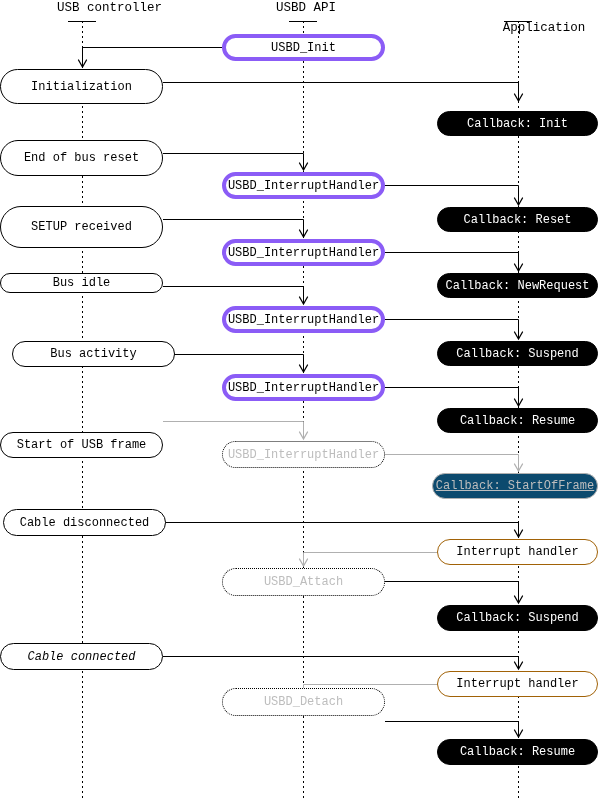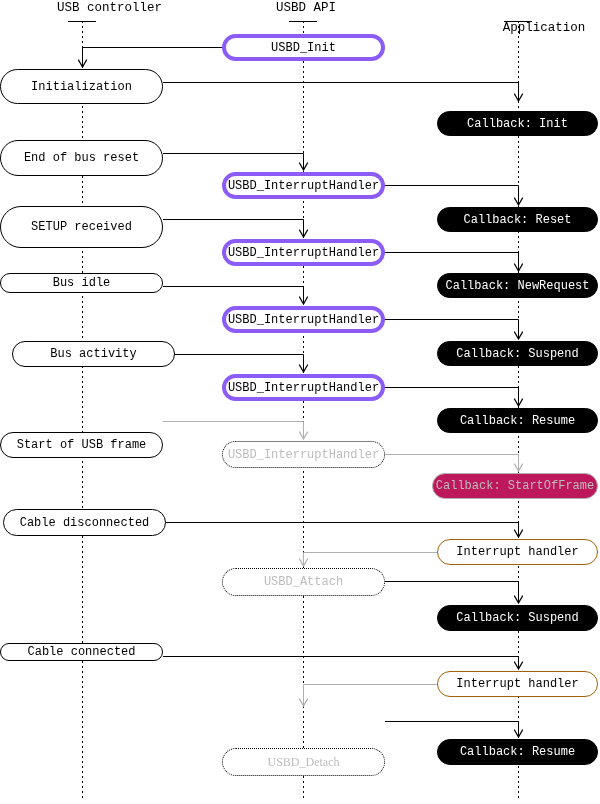--- a/index.html
+++ b/index.html
@@ -34,21 +34,21 @@
     white-space: nowrap;
     background: #ffffff;
     border: 1px solid #000000;
     color: #000000;
   }
   .pill.event    { background: #ffffff; border: 1px solid #000000; }
   .pill.api      { background: #ffffff; border: 4px solid #8b5cf6; }
   .pill.handler  { background: #ffffff; border: 1px solid #a16207; }
   .pill.callback { background: #000000; border: 1px solid #000000; color: #ffffff; }
   .pill.api-gray { background: #ffffff; border: 1px dotted #000000; color: var(--gray-text, #bdbdbd); }
-  .pill.callback-gray { background: #be185d; border: 1px solid var(--gray-line, #b0b0b0); color: var(--gray-text, #bdbdbd); }
+  .pill.callback-gray { background: #0c4a6e; border: 1px solid var(--gray-line, #b0b0b0); color: var(--gray-text, #bdbdbd); text-decoration: underline; }
 </style>
 </head>
 <body>
 
 <div id="stage">
   <svg id="svg-layer" width="600" height="804">
       <line x1="82.5" y1="21" x2="82.5" y2="801" stroke="#000000" stroke-width="1" stroke-dasharray="2 3"></line>
       <line x1="303.5" y1="21" x2="303.5" y2="801" stroke="#000000" stroke-width="1" stroke-dasharray="2 3"></line>
       <line x1="518.5" y1="21" x2="518.5" y2="801" stroke="#000000" stroke-width="1" stroke-dasharray="2 3"></line>
       <line x1="68" y1="21.5" x2="96" y2="21.5" stroke="#000000" stroke-width="1"></line>
@@ -109,17 +109,17 @@
     <div class="pill event" style="left: 12px; top: 341px; width: 163px; height: 26px;">Bus activity</div>
     <div class="pill api" style="left: 222px; top: 374px; width: 163px; height: 27px;">USBD_InterruptHandler</div>
     <div class="pill callback" style="left: 437px; top: 408px; width: 161px; height: 25px;">Callback: Resume</div>
     <div class="pill event" style="left: 0px; top: 408px; width: 163px; height: 26px; margin-top: 24px;">Start of USB frame</div>
     <div class="pill api-gray" style="left: 222px; top: 441px; width: 163px; height: 27px;">USBD_InterruptHandler</div>
     <div class="pill callback-gray" style="left: 432px; top: 473px; width: 166px; height: 26px;">Callback: StartOfFrame</div>
     <div class="pill event" style="left: 3px; top: 509px; width: 163px; height: 27px;">Cable disconnected</div>
     <div class="pill handler" style="left: 437px; top: 539px; width: 161px; height: 26px;">Interrupt handler</div>
     <div class="pill api-gray" style="left: 222px; top: 568px; width: 163px; height: 28px;">USBD_Attach</div>
     <div class="pill callback" style="left: 437px; top: 605px; width: 161px; height: 26px;">Callback: Suspend</div>
-    <div class="pill event" style="left: 0px; top: 643px; width: 163px; height: 18px;">Cable connected</div>
+    <div class="pill event" style="left: 0px; top: 643px; width: 163px; height: 27px; font-style: italic;">Cable connected</div>
     <div class="pill handler" style="left: 437px; top: 671px; width: 161px; height: 26px;">Interrupt handler</div>
-    <div class="pill api-gray" style="left: 222px; top: 748px; width: 163px; height: 28px; font-family: Liberation Serif, serif;">USBD_Detach</div>
+    <div class="pill api-gray" style="left: 222px; top: 688px; width: 163px; height: 28px;">USBD_Detach</div>
     <div class="pill callback" style="left: 437px; top: 739px; width: 161px; height: 26px;">Callback: Resume</div>
   </div>
 
 </body></html>

